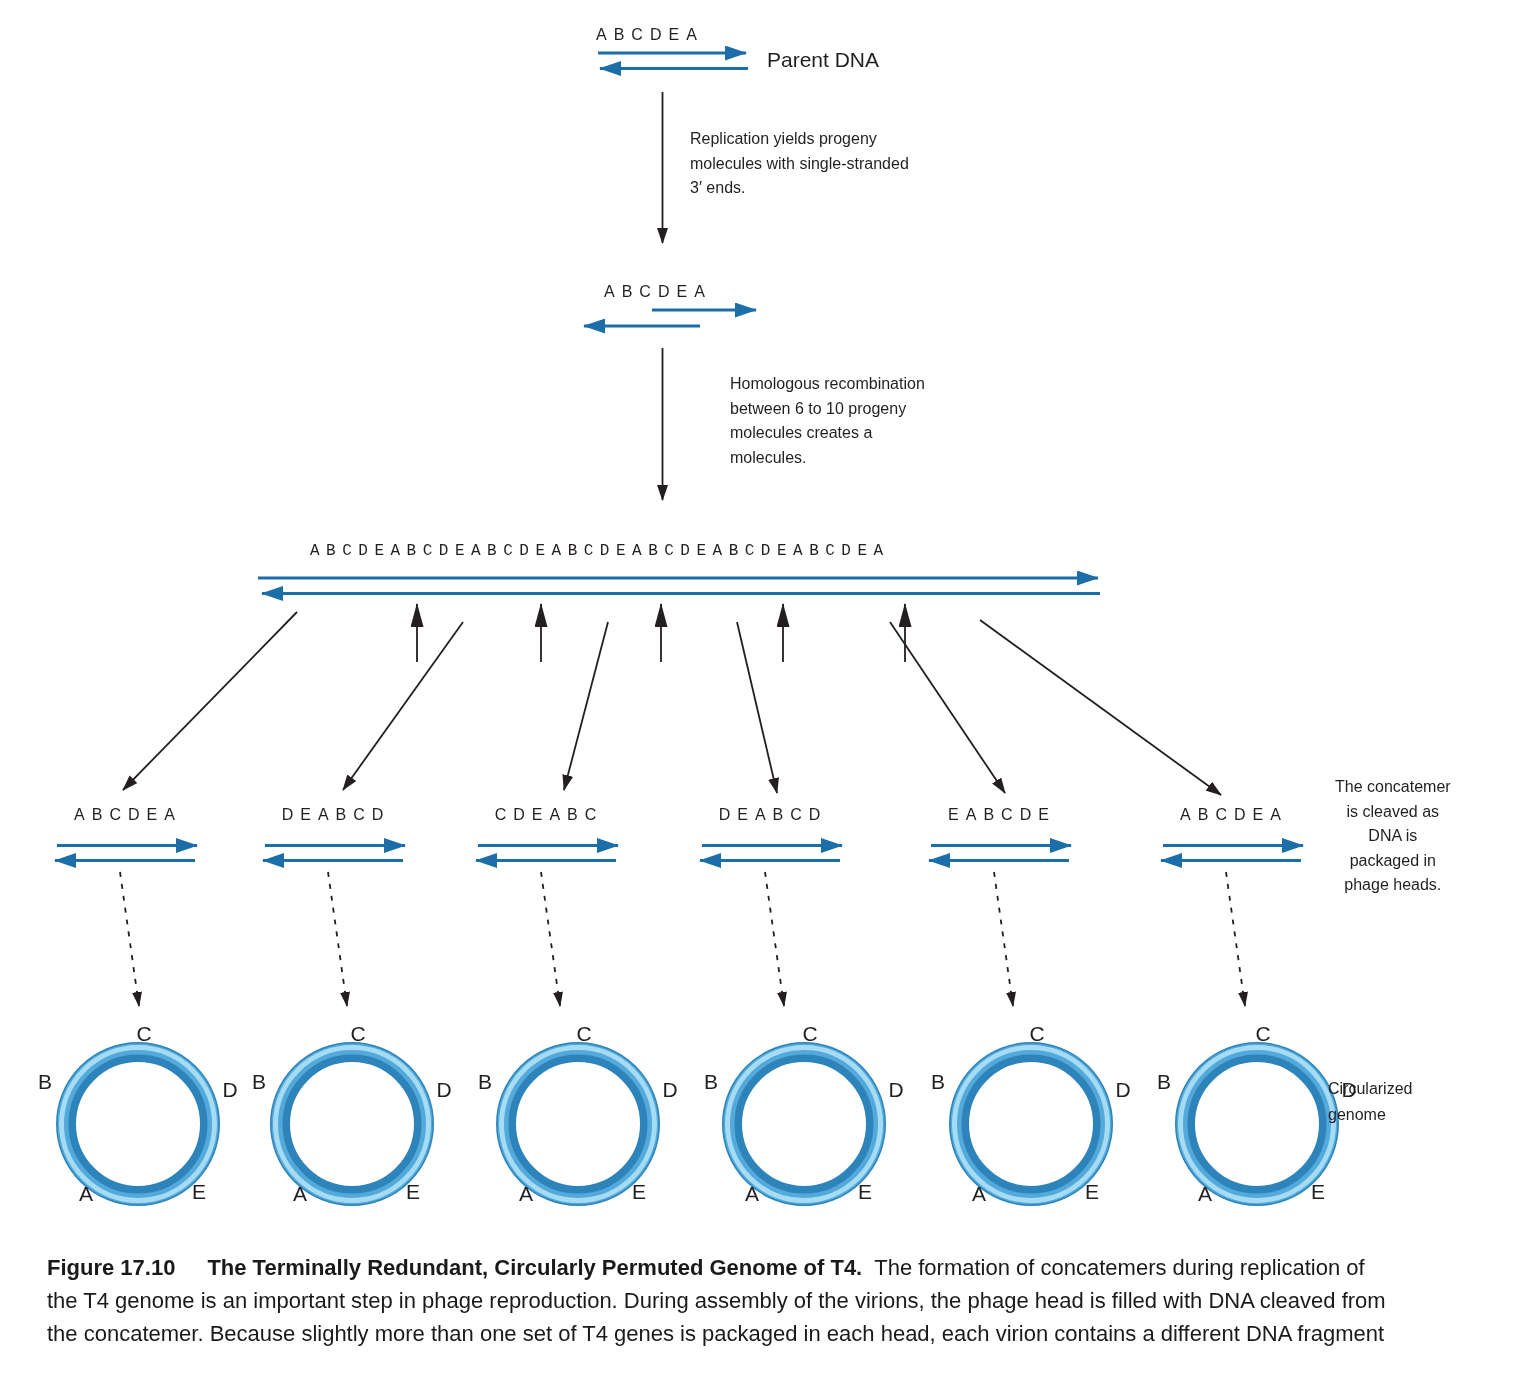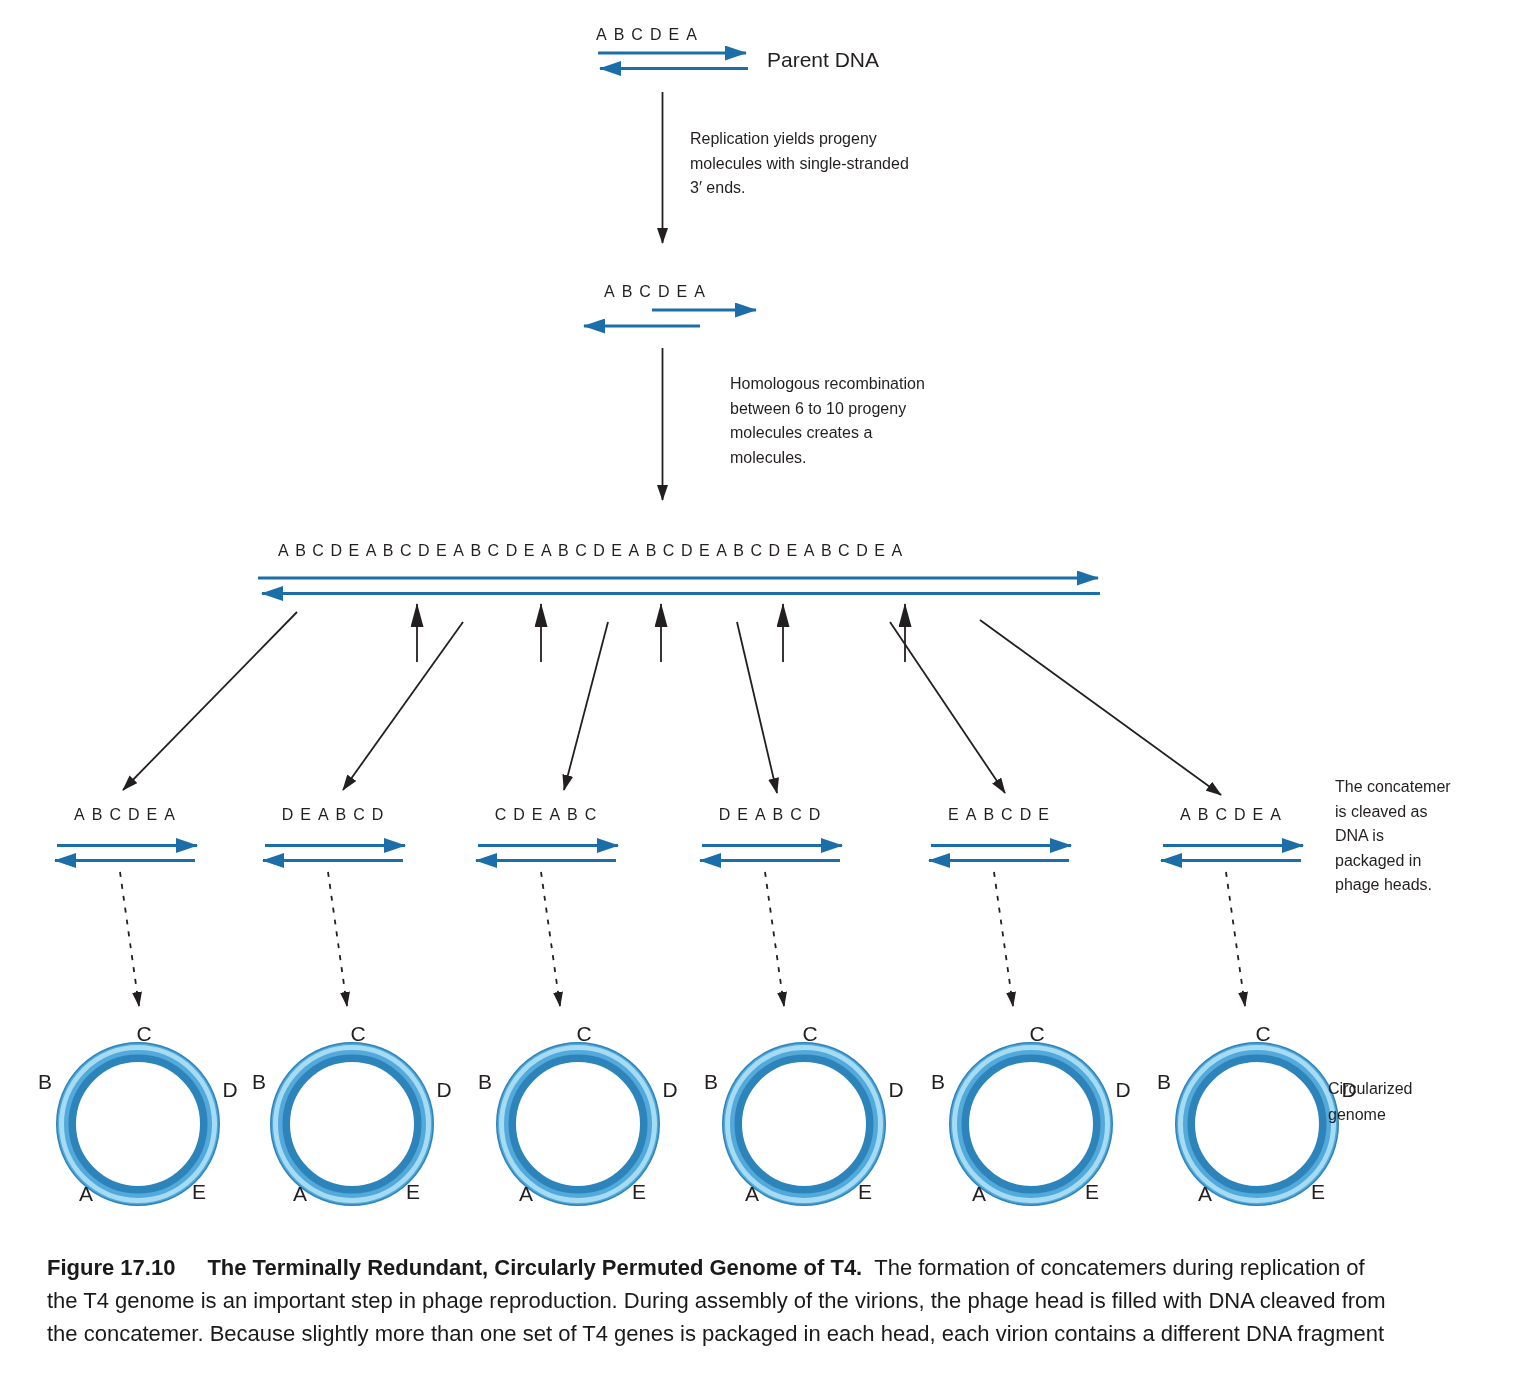--- a/index.html
+++ b/index.html
@@ -144,30 +144,30 @@
 
   <div class="seq" style="left:604px;top:283px;">ABCDEA</div>
 
   <div class="note" style="left:690px;top:372px;margin-left:40px;">
     <div>Homologous recombination</div>
     <div>between 6 to 10 progeny</div>
     <div>molecules creates a</div>
     <div>molecules.</div>
   </div>
 
-  <div class="seq concat" style="left:278px;top:542px;">ABCDEABCDEABCDEABCDEABCDEABCDEABCDEA</div>
+  <div class="seq concat" style="left:310px;top:542px;font-family:Liberation Mono, monospace;">ABCDEABCDEABCDEABCDEABCDEABCDEABCDEA</div>
 
   <div class="seq centered" style="left:128px;top:806px;">ABCDEA</div>
   <div class="seq centered" style="left:336px;top:806px;">DEABCD</div>
   <div class="seq centered" style="left:549px;top:806px;">CDEABC</div>
   <div class="seq centered" style="left:773px;top:806px;">DEABCD</div>
   <div class="seq centered" style="left:1002px;top:806px;">EABCDE</div>
   <div class="seq centered" style="left:1234px;top:806px;">ABCDEA</div>
 
-  <div class="note" style="left:1335px;top:775px;">
+  <div class="note" style="left:1335px;top:775px;text-align:center;">
     <div>The concatemer</div>
     <div>is cleaved as</div>
     <div>DNA is</div>
     <div>packaged in</div>
     <div>phage heads.</div>
   </div>
 
   <div class="circle-letter" style="left:144px;top:1022px;">C</div>
   <div class="circle-letter" style="left:45px;top:1070px;">B</div>
   <div class="circle-letter" style="left:230px;top:1078px;">D</div>

